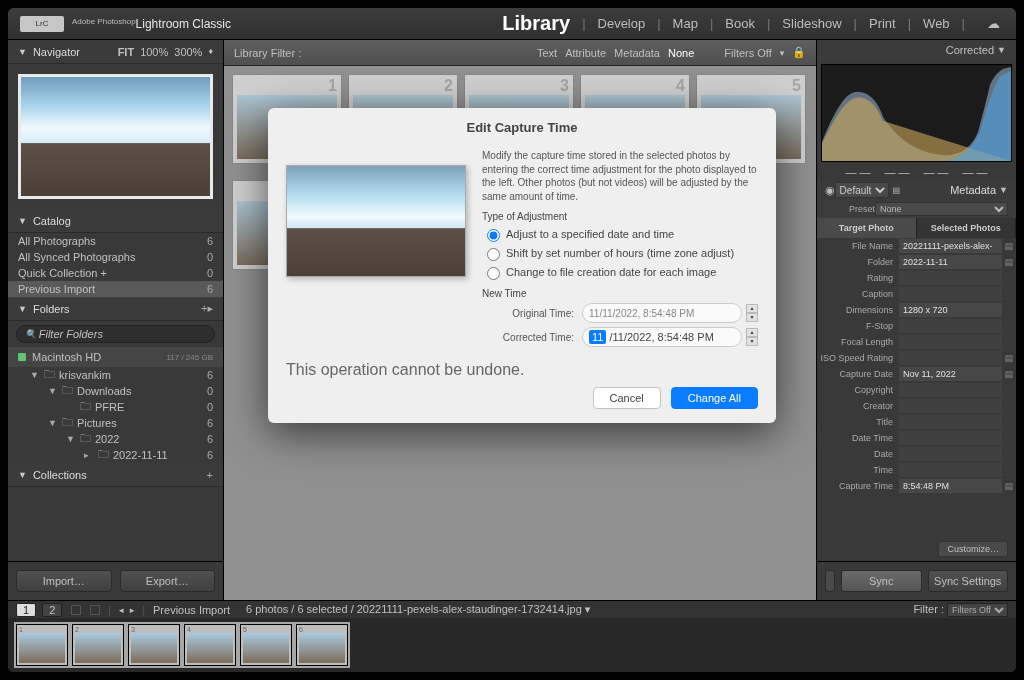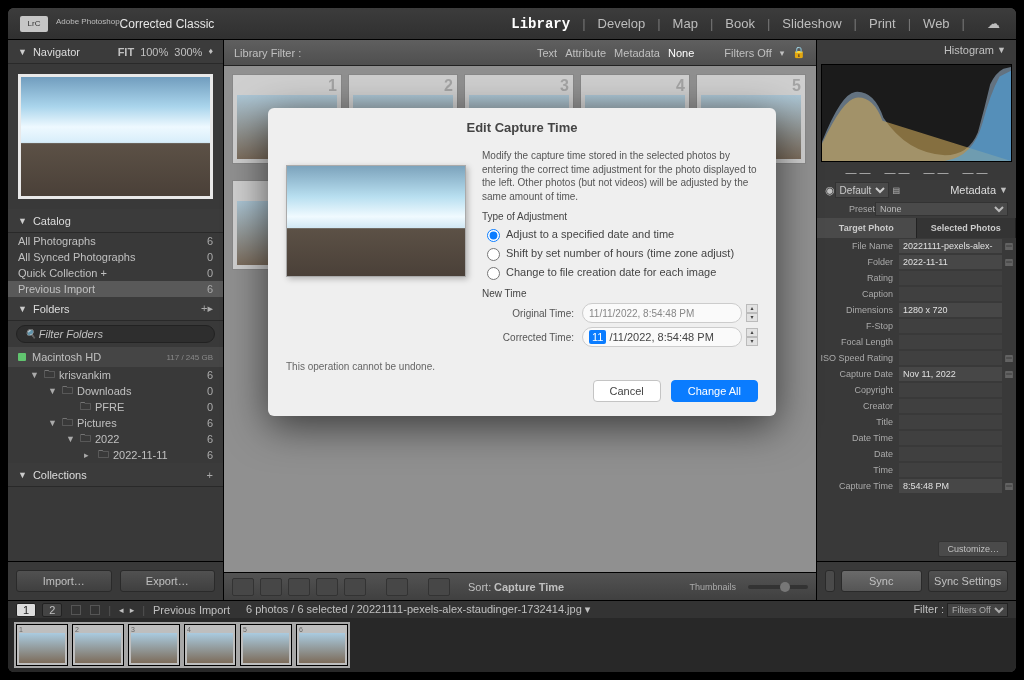--- a/index.html
+++ b/index.html
@@ -3,27 +3,27 @@
 <meta charset="utf-8">
 <style>
 :root{
   --bg:#1a1a1a;--panel:#393939;--panel2:#2d2d2d;--panel3:#454545;--text:#c0c0c0;--text2:#8a8a8a;
   --line:#1f1f1f;--sel:#595959;--accent:#0a7cff;--divider:#575757;
 }
 *{box-sizing:border-box;font-family:Arial,Helvetica,sans-serif;font-size:11px;color:var(--text);}
 body{margin:0;background:#000;padding:8px;}
 .app{background:#4a4a4a;border-radius:6px;overflow:hidden;width:1008px;height:664px;display:flex;flex-direction:column;position:relative;}
 .titlebar{height:32px;background:linear-gradient(#3c3c3c,#303030);display:flex;align-items:center;padding:0 12px;border-bottom:1px solid #000;}
-.app-icon{width:28px;height:16px;background:#c6c6c6;border-radius:2px;display:flex;align-items:center;justify-content:center;color:#333;font-size:8px;font-weight:normal;}
+.app-icon{width:44px;height:16px;background:#c6c6c6;border-radius:2px;display:flex;align-items:center;justify-content:center;color:#333;font-size:8px;font-weight:normal;}
 .app-label{margin-left:8px;display:flex;flex-direction:row;line-height:1;}
 .app-label .small{font-size:8px;color:#bdbdbd;}
 .app-label .big{font-size:12px;color:#e6e6e6;}
 .modules{margin-left:auto;display:flex;align-items:center;gap:4px;}
 .modules span{color:#bdbdbd;font-size:13px;padding:0 4px;cursor:pointer;}
-.modules span.active{color:#fff;font-weight:bold;font-size:14px;font-family:Liberation Mono, monospace;}
+.modules span.active{color:#fff;font-weight:bold;font-size:20px;}
 .modules .sep{color:#777;}
 .cloud{margin-left:10px;color:#cfcfcf;}
 .workspace{flex:1;display:flex;min-height:0;}
 .col-left{width:216px;background:var(--panel);border-right:1px solid #000;display:flex;flex-direction:column;}
 .col-right{width:200px;background:var(--panel);border-left:1px solid #000;display:flex;flex-direction:column;}
 .col-center{flex:1;background:#4f4f4f;display:flex;flex-direction:column;min-width:0;}
 .sec-head{height:24px;display:flex;align-items:center;padding:0 10px;background:#3b3b3b;border-bottom:1px solid #292929;}
 .sec-head .tri{margin-right:6px;color:#ccc;}
 .sec-head .title{color:#ddd;}
 .sec-head .plus{margin-left:auto;color:#aaa;}
@@ -109,36 +109,36 @@
 .modal .grp{font-size:10px;color:#444;margin-top:8px;margin-bottom:4px;}
 .modal label{display:flex;align-items:center;font-size:10px;color:#333;margin-bottom:3px;}
 .modal input[type=radio]{margin-right:6px;accent-color:#0a7cff;}
 .modal .field{display:flex;align-items:center;margin-bottom:4px;}
 .modal .field .lbl{width:92px;text-align:right;margin-right:8px;font-size:10px;color:#555;}
 .modal .field .val{flex:1;background:#fafafa;border:1px solid #ccc;border-radius:10px;height:20px;padding:0 6px;display:flex;align-items:center;font-size:10px;color:#888;}
 .modal .field .val.active{color:#222;}
 .modal .field .val .hl{background:#0a7cff;color:#fff;padding:1px 3px;border-radius:2px;margin-right:3px;}
 .modal .stepper{width:12px;display:flex;flex-direction:column;margin-left:4px;}
 .modal .stepper div{height:9px;background:#e2e2e2;border:1px solid #bbb;font-size:6px;text-align:center;line-height:7px;}
-.modal .warn{font-size:10px;color:#666;padding:0 18px;}
+.modal .warn{font-size:16px;color:#666;padding:0 18px;}
 .modal .btns{display:flex;justify-content:flex-end;gap:10px;padding:8px 18px 14px;}
 .modal .mbtn{padding:4px 16px;border-radius:4px;border:1px solid #c4c4c4;background:#fff;cursor:pointer;font-size:11px;}
 .modal .mbtn.primary{background:#0a7cff;border-color:#0a7cff;color:#fff;}
 .chev-icon{font-size:9px;}
 </style>
 </head>
 <body>
 
 <div class="app">
 
   <div class="titlebar">
     <div class="app-icon">LrC</div>
     <div class="app-label">
       <span class="small">Adobe Photoshop</span>
-      <span class="big">Corrected Classic</span>
+      <span class="big">Lightroom Classic</span>
     </div>
     <div class="modules">
       <span class="active">Library</span>
         <span class="sep">|</span>
       <span>Develop</span>
         <span class="sep">|</span>
       <span>Map</span>
         <span class="sep">|</span>
       <span>Book</span>
         <span class="sep">|</span>
@@ -296,39 +296,25 @@
               <div class="th"></div>
             </div>
         </div>
         <div class="grid-thumbs">
           <div class="gcell">
               <span class="num">6</span>
               <div class="th"></div>
             </div>
         </div>
       </div>
-      <div class="toolbar">
-        <div class="tool"></div>
-        <div class="tool"></div>
-        <div class="tool"></div>
-        <div class="tool"></div>
-        <div class="tool"></div>
-        <div style="width:8px"></div>
-        <div class="tool"></div>
-        <div style="width:8px"></div>
-        <div class="tool"></div>
-        <span class="sort"><span>Sort:</span>&nbsp;<b>Capture Time</b></span>
-        <span class="thn">Thumbnails</span>
-        <div class="slider"></div>
-      </div>
     </div>
 
     <div class="col-right">
       <div class="hist-head">
-        <span>Histogram</span>&nbsp;<span class="chev-icon">▼</span>
+        <span>Corrected</span>&nbsp;<span class="chev-icon">▼</span>
       </div>
       <div class="hist">
         <svg viewBox="0 0 200 100" preserveAspectRatio="none">
           <path d="M0,100 L0,80 Q20,30 35,28 Q55,26 65,55 Q90,92 130,94 Q155,94 165,70 Q172,45 178,20 Q184,8 192,4 L200,2 L200,100 Z" fill="#6b7c8c" opacity=".9"></path>
           <path d="M0,100 L0,82 Q22,36 36,34 Q54,32 64,58 L200,100 Z" fill="#cda85a" opacity=".6"></path>
           <path d="M130,100 Q160,96 170,60 Q178,30 188,12 L200,6 L200,100 Z" fill="#4da4e0" opacity=".6"></path>
         </svg>
       </div>
       <div style="height:14px;display:flex;justify-content:center;gap:14px;font-size:8px;color:#888;">
         <span>— —</span>

